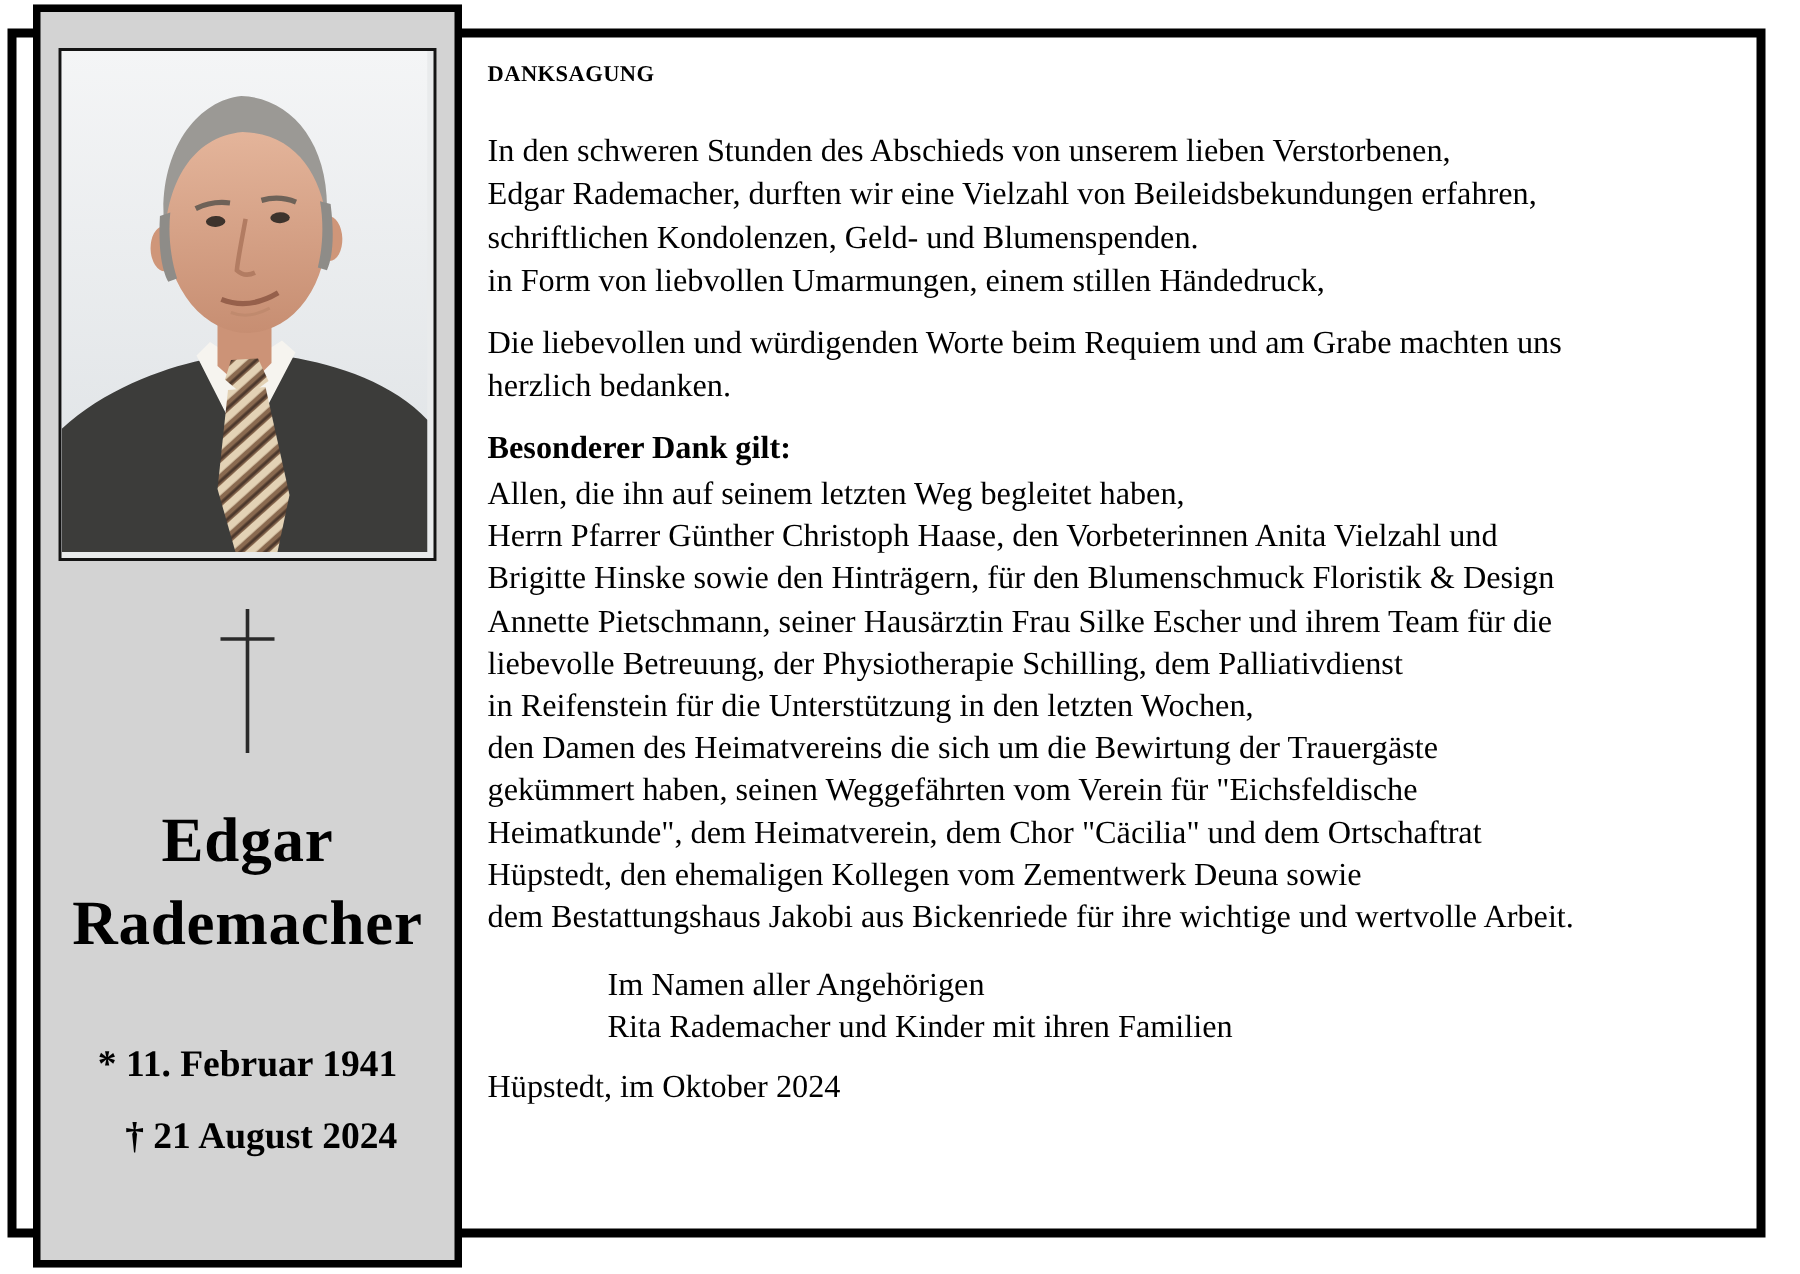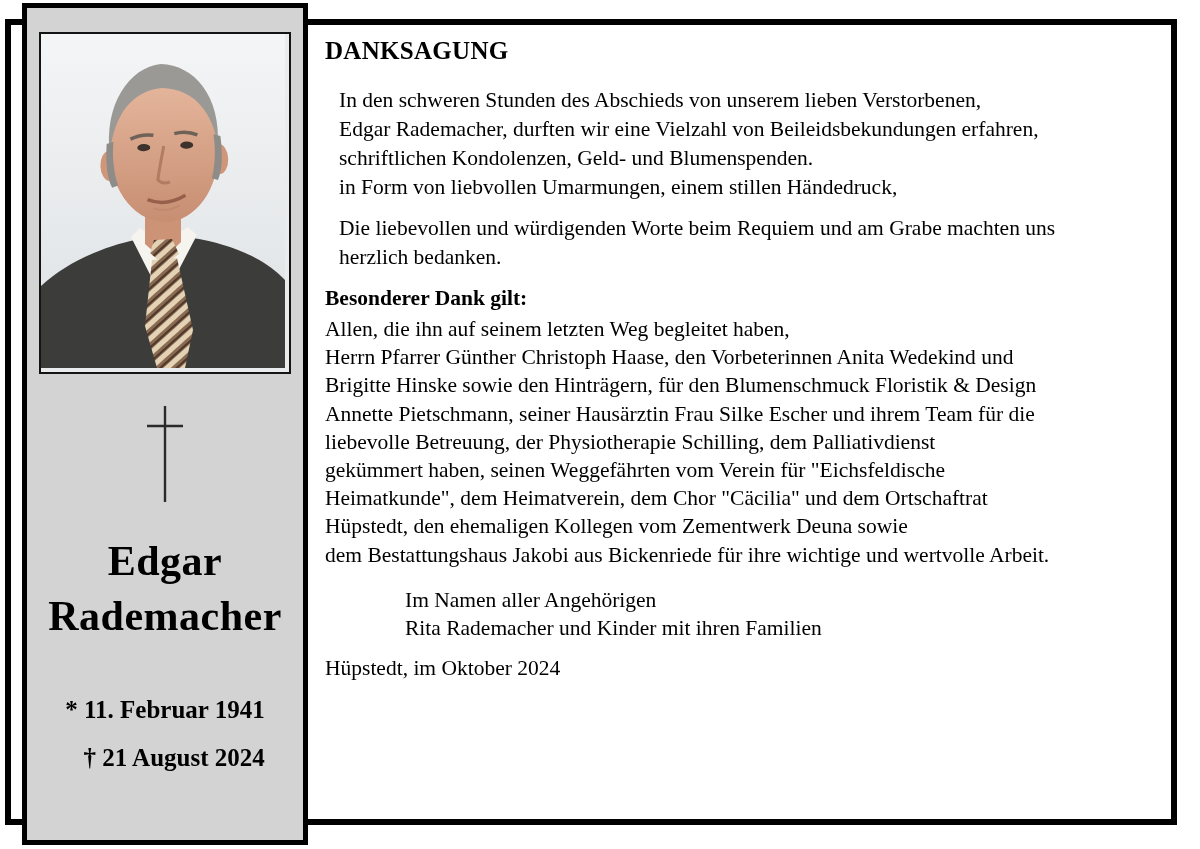--- a/index.html
+++ b/index.html
@@ -80,25 +80,25 @@
     position: absolute;
     left: 325px;
     top: 36px;
     width: 848px;
     z-index: 3;
     font-size: 21.5px;
     line-height: 29px;
   }
   .notice-title {
     font-weight: bold;
-    font-size: 25px;
+    font-size: 15px;
     letter-spacing: 0.3px;
     margin-bottom: 21px;
   }
-  .para { margin: 0 0 12px 14px; }
+  .para { margin: 0 0 12px 0; }
   .para.tight { line-height: 28.2px; margin: 0; }
   .subheading {
     font-weight: bold;
     margin: 12px 0 2px 0;
   }
   .closing-block {
     margin: 17px 0 0 80px;
     font-weight: normal;
     line-height: 28px;
   }
@@ -197,24 +197,26 @@
 
     <div class="para">
       <div class="line">Die liebevollen und würdigenden Worte beim Requiem und am Grabe machten uns</div>
       <div class="line">herzlich bedanken.</div>
     </div>
 
     <div class="subheading">Besonderer Dank gilt:</div>
 
     <div class="para tight">
       <div class="line">Allen, die ihn auf seinem letzten Weg begleitet haben,</div>
-      <div class="line">Herrn Pfarrer Günther Christoph Haase, den Vorbeterinnen Anita Wedekind und</div>
+      <div class="line">Herrn Pfarrer Günther Christoph Haase, den Vorbeterinnen Anita Vielzahl und</div>
       <div class="line">Brigitte Hinske sowie den Hinträgern, für den Blumenschmuck Floristik &amp; Design</div>
       <div class="line">Annette Pietschmann, seiner Hausärztin Frau Silke Escher und ihrem Team für die</div>
       <div class="line">liebevolle Betreuung, der Physiotherapie Schilling, dem Palliativdienst</div>
+      <div class="line">in Reifenstein für die Unterstützung in den letzten Wochen,</div>
+      <div class="line">den Damen des Heimatvereins die sich um die Bewirtung der Trauergäste</div>
       <div class="line">gekümmert haben, seinen Weggefährten vom Verein für "Eichsfeldische</div>
       <div class="line">Heimatkunde", dem Heimatverein, dem Chor "Cäcilia" und dem Ortschaftrat</div>
       <div class="line">Hüpstedt, den ehemaligen Kollegen vom Zementwerk Deuna sowie</div>
       <div class="line">dem Bestattungshaus Jakobi aus Bickenriede für ihre wichtige und wertvolle Arbeit.</div>
     </div>
 
     <div class="closing-block">
       <div class="line">Im Namen aller Angehörigen</div>
       <div class="line">Rita Rademacher und Kinder mit ihren Familien</div>
     </div>

